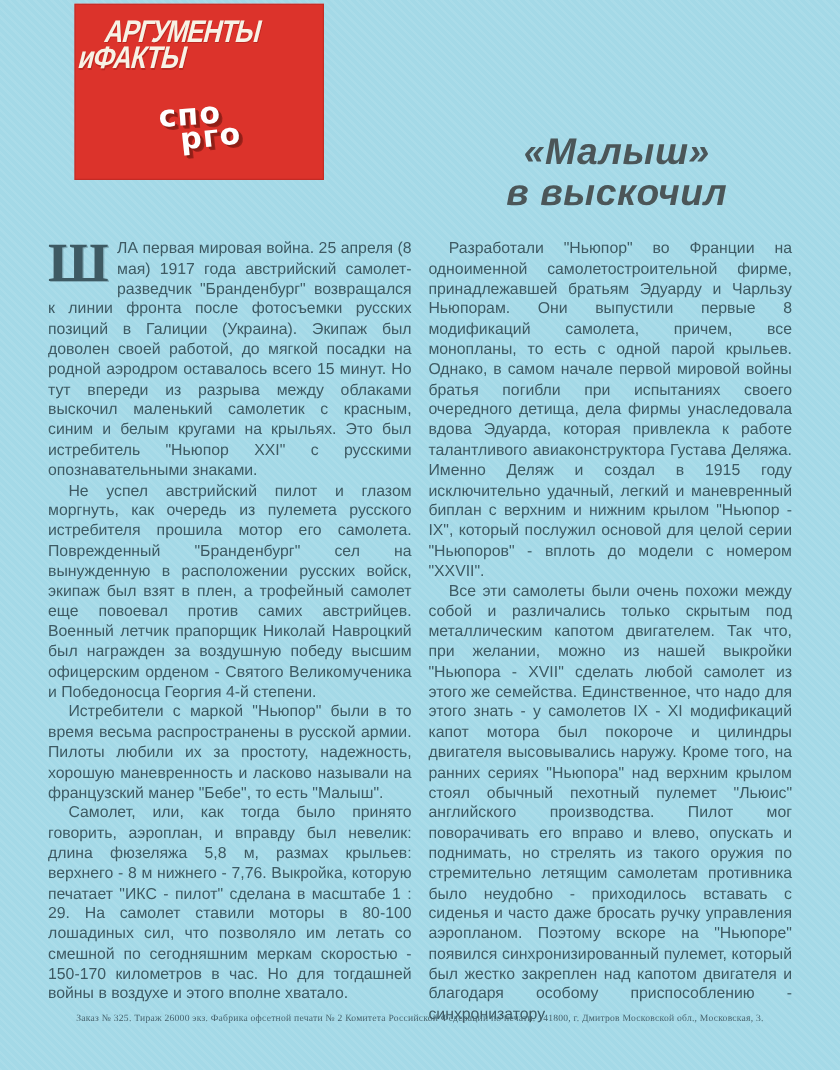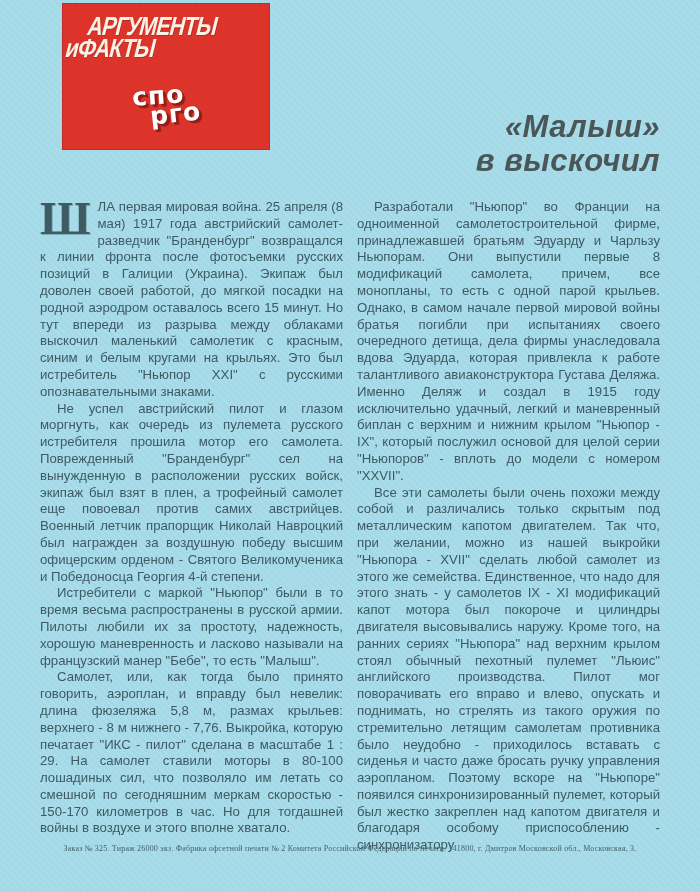--- a/index.html
+++ b/index.html
@@ -41,21 +41,21 @@
     white-space:nowrap;
     text-shadow: 2px 2px 0 #8e1f17, 3px 3px 0 rgba(90,15,10,0.5);
     transform: rotate(-4deg);
   }
   .sub-logo-top { left:70px; top:78px; }
   .sub-logo-bottom { left:88px; top:96px; transform: rotate(-6deg); }
 
   
   .headline {
     position:absolute; left:368px; top:110px; width:292px;
-    text-align:right;
+    text-align:center;
     color:#4b5658;
     font-weight:bold;
     font-style:italic;
     font-size:31px;
     line-height:34px;
     letter-spacing:0.5px;
   }
 
   
   .col {

